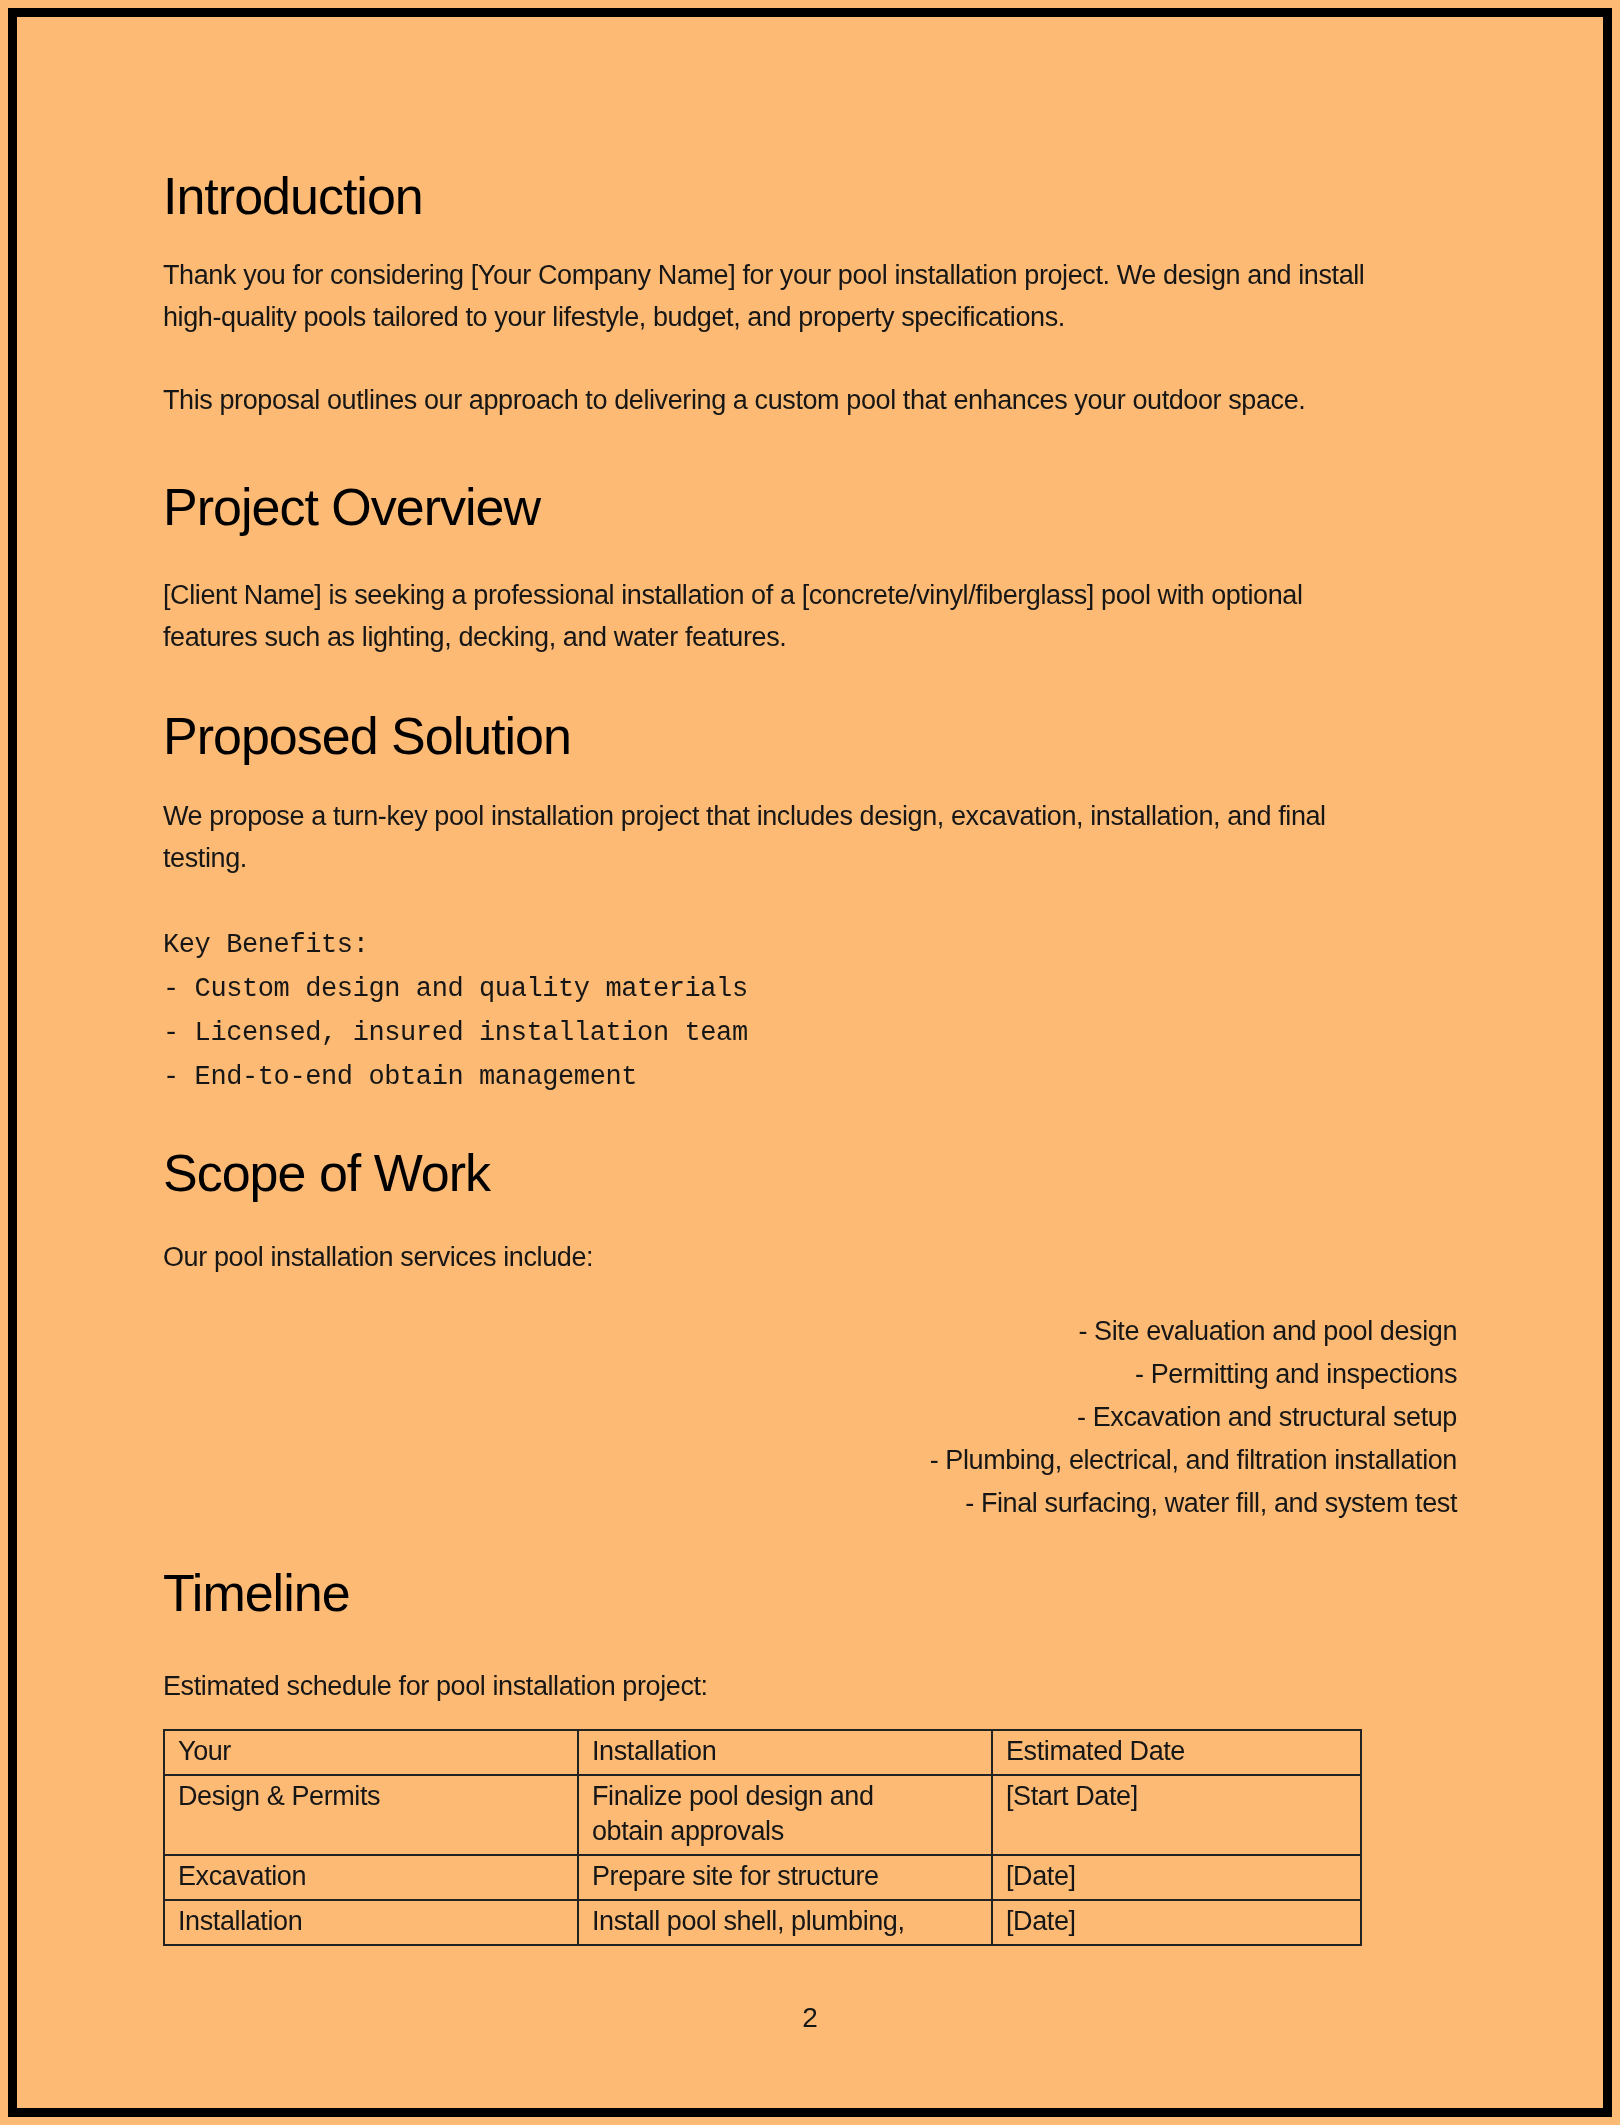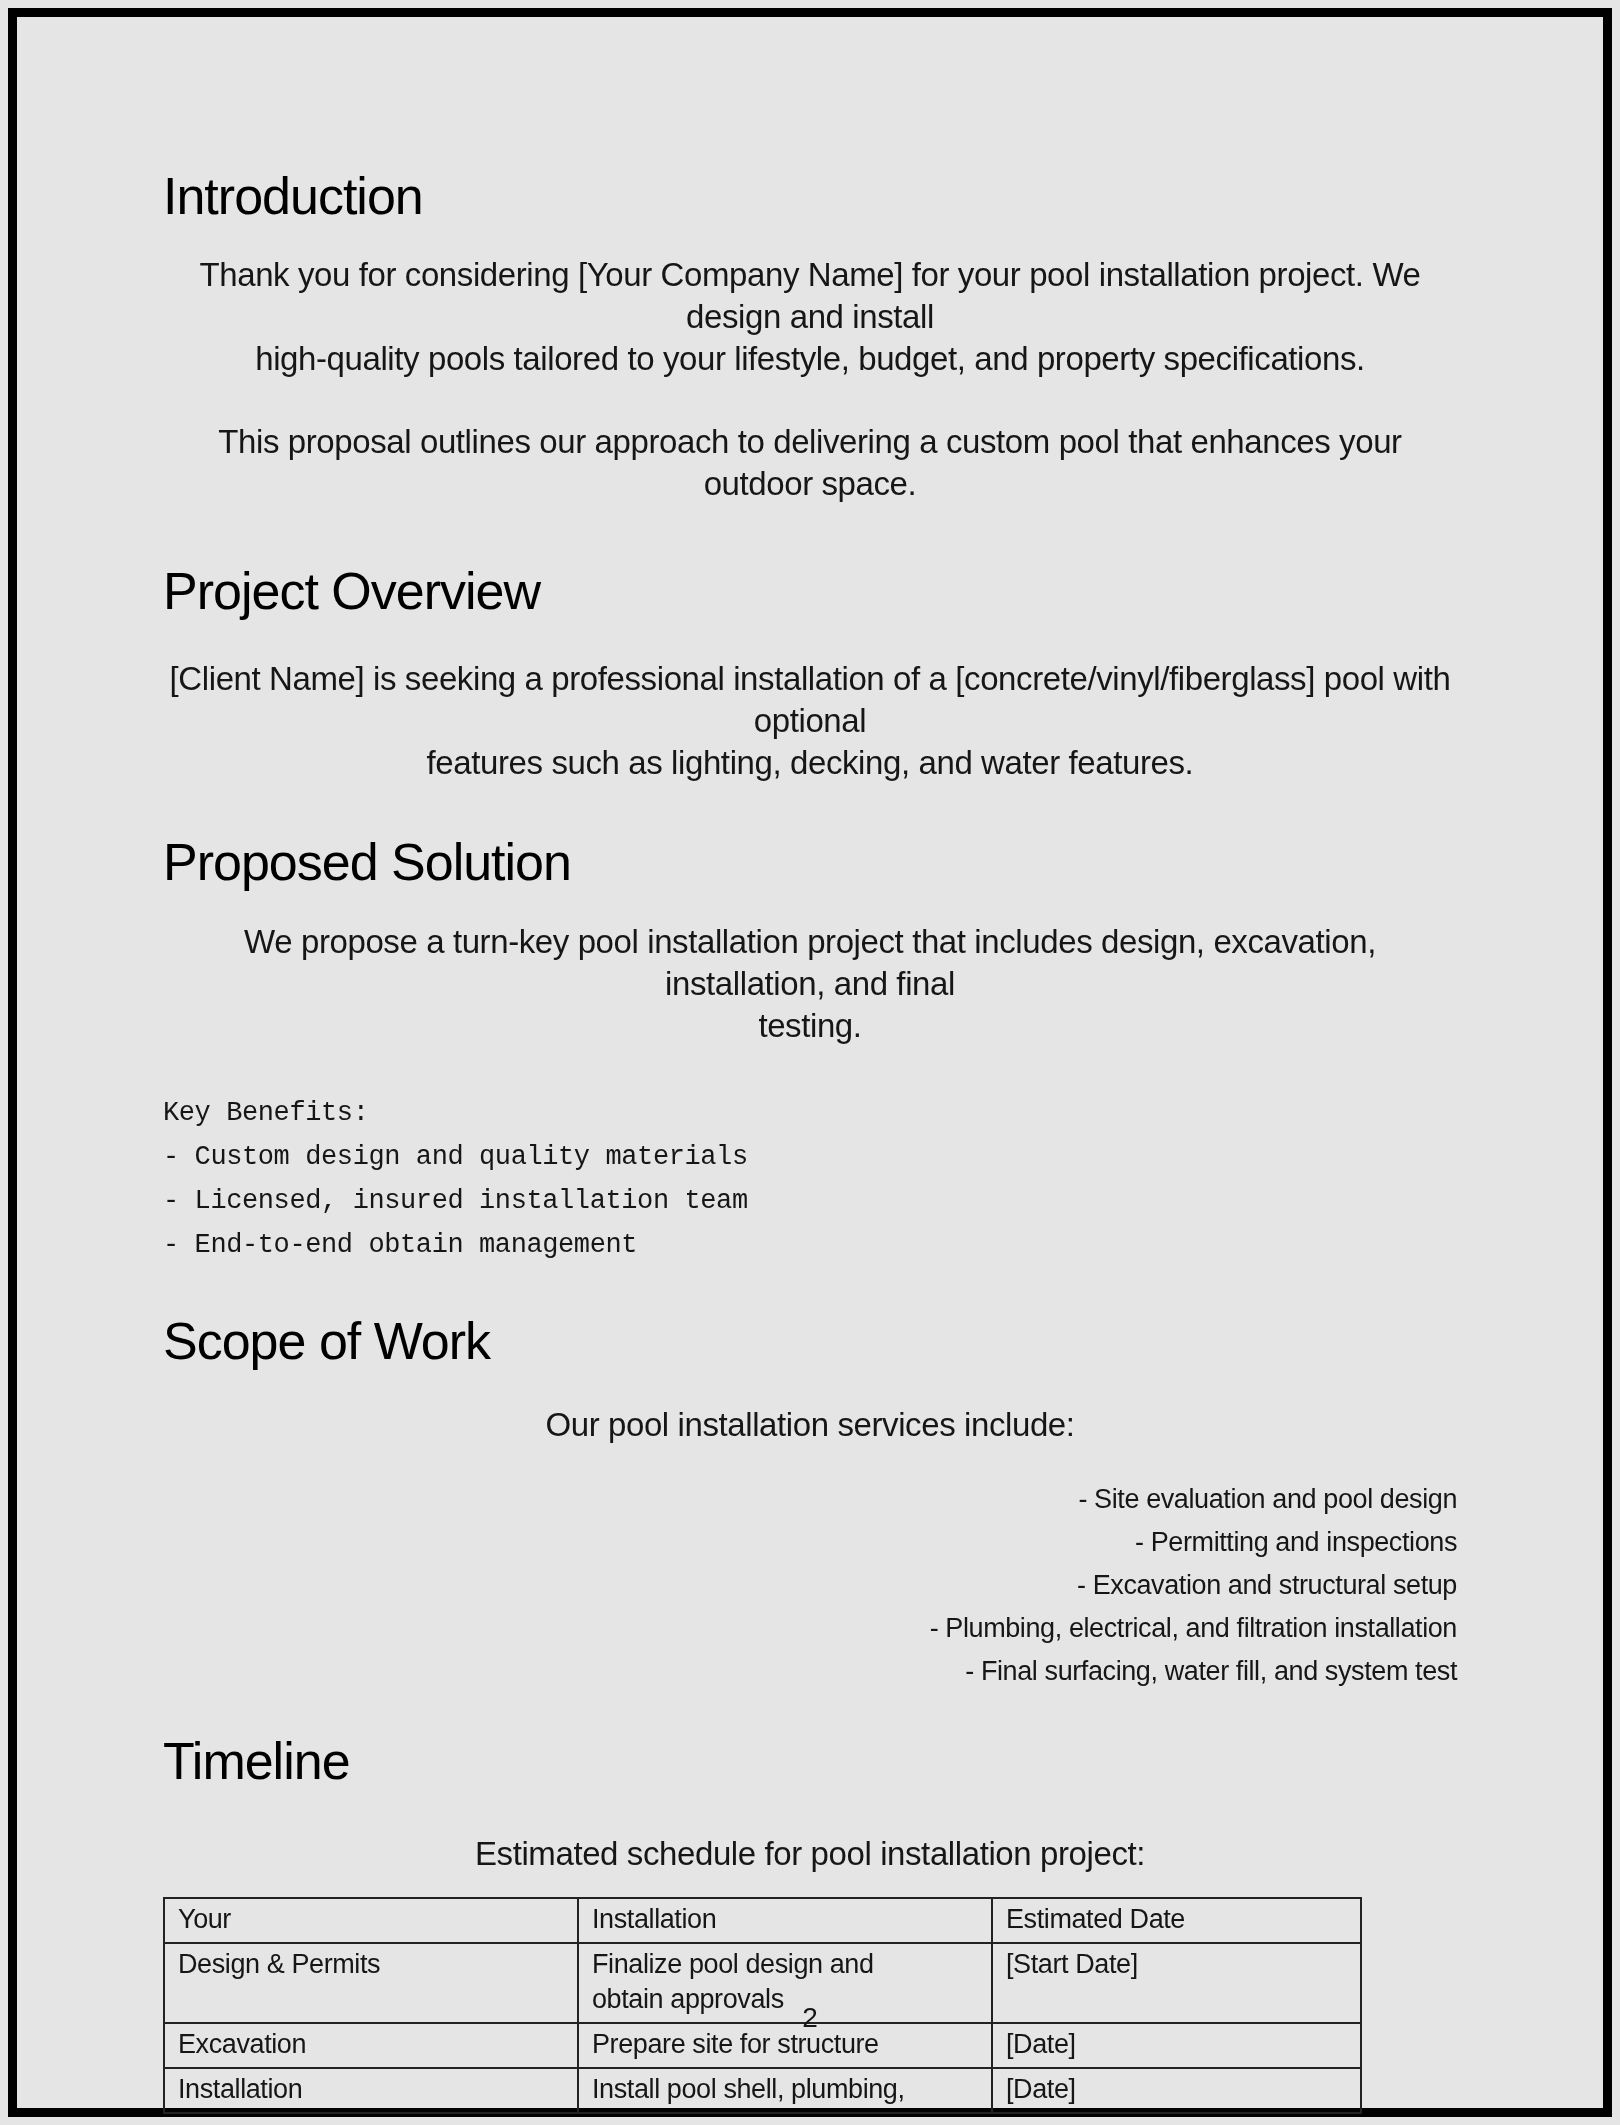--- a/index.html
+++ b/index.html
@@ -1,20 +1,20 @@
 <!DOCTYPE html>
 <html><head>
 <meta charset="utf-8">
 <style>
   html, body { margin: 0; padding: 0; background: #ffffff; }
   .page {
     position: relative;
     width: 1620px;
     height: 2125px;
-    background: #e5e5e5;
+    background: #fdba74;
     font-family: "Liberation Sans", sans-serif;
     color: #161616;
     overflow: hidden;
   }
   .page-frame {
     position: absolute;
     inset: 8px;
     border: 9px solid #000000;
     pointer-events: none;
   }
@@ -27,27 +27,26 @@
   .doc-heading {
     font-size: 52px;
     line-height: 66px;
     font-weight: 300;
     letter-spacing: -1px;
     margin: 0;
     color: #000000;
     white-space: nowrap;
   }
   .para {
-    font-size: 33px;
+    font-size: 27px;
     line-height: 42px;
     letter-spacing: -0.4px;
     margin: 0;
     white-space: pre-line;
     color: #161616;
-    text-align: center;
   }
   .list-block { margin: 0; }
   .list-line {
     font-size: 27px;
     letter-spacing: -0.4px;
     color: #161616;
   }
   .benefits .list-line { line-height: 44px; font-family: Liberation Mono, monospace; }
   .scope .list-line { line-height: 43px; }
 

